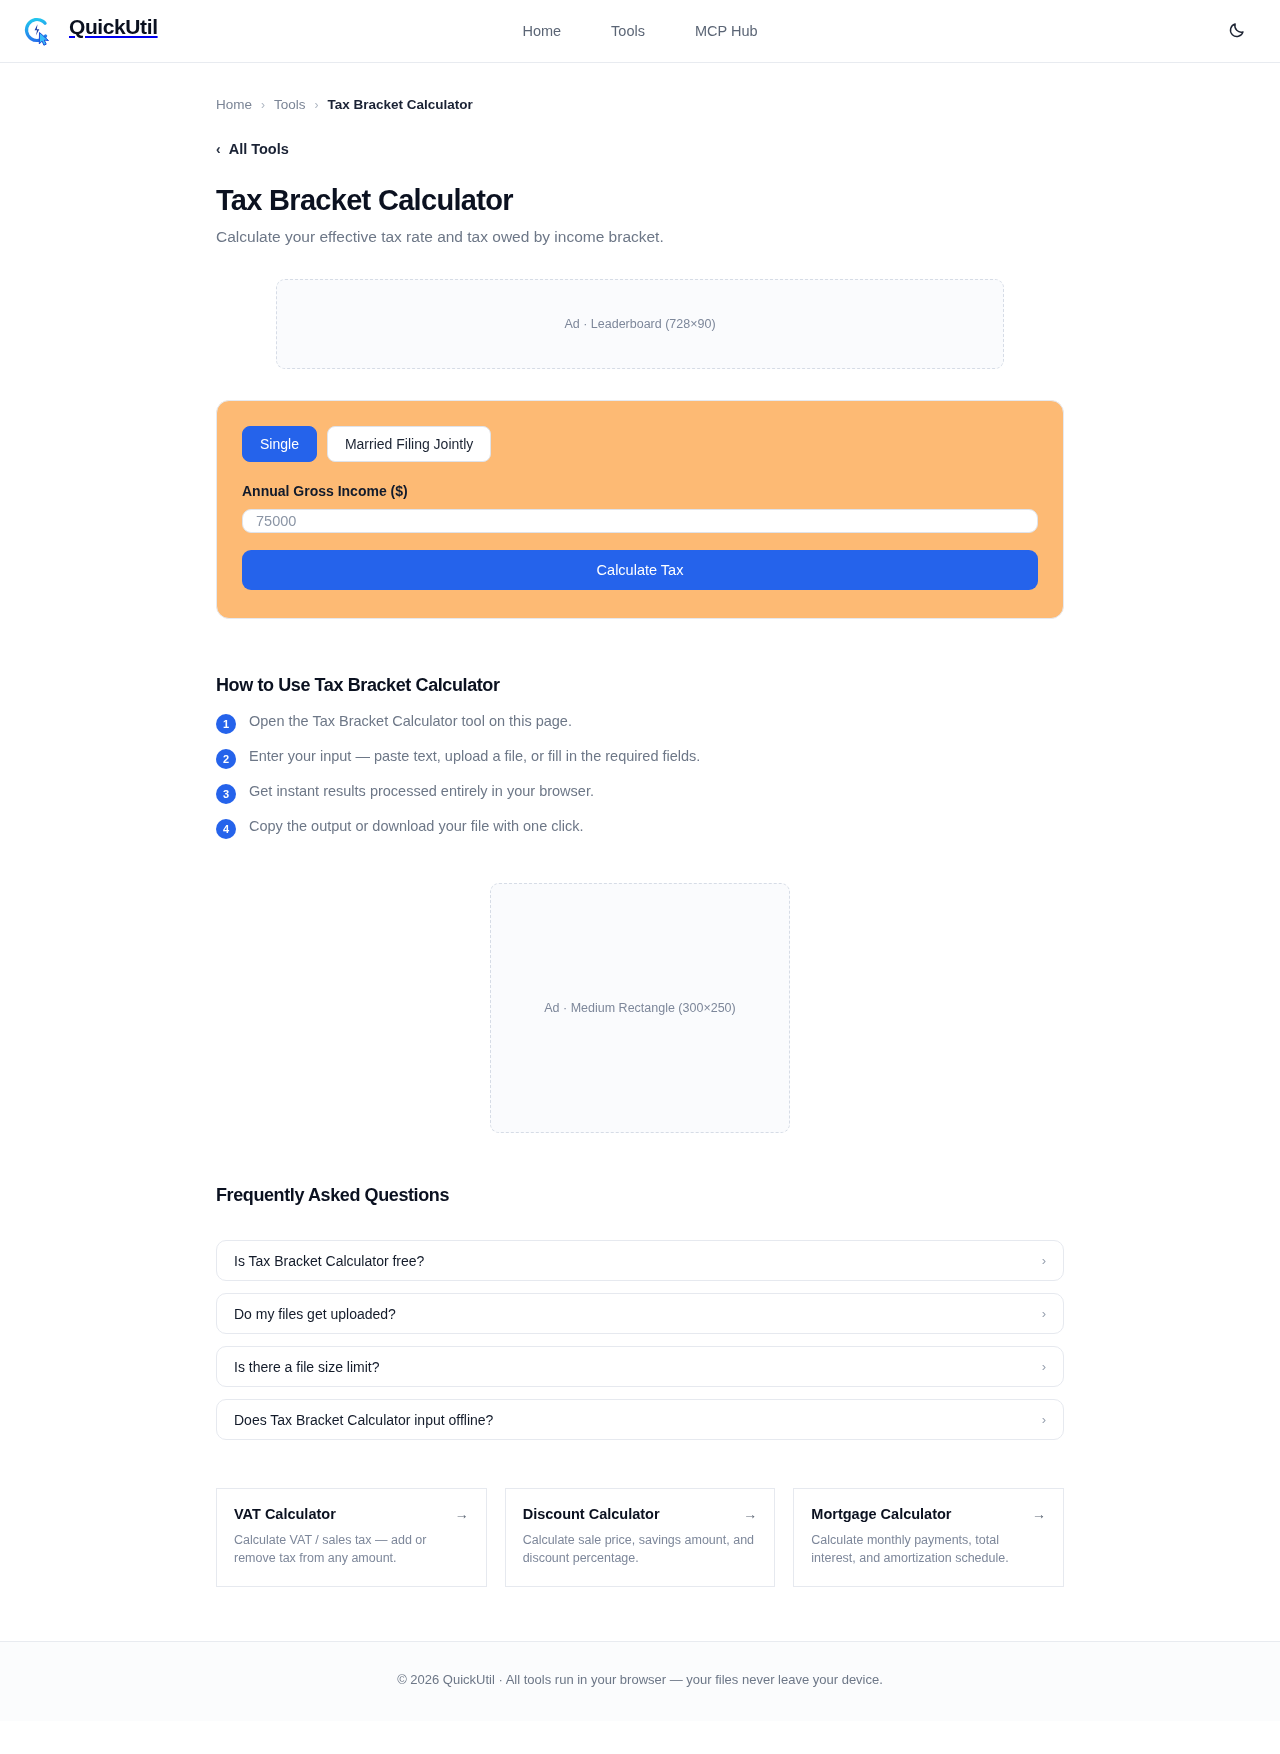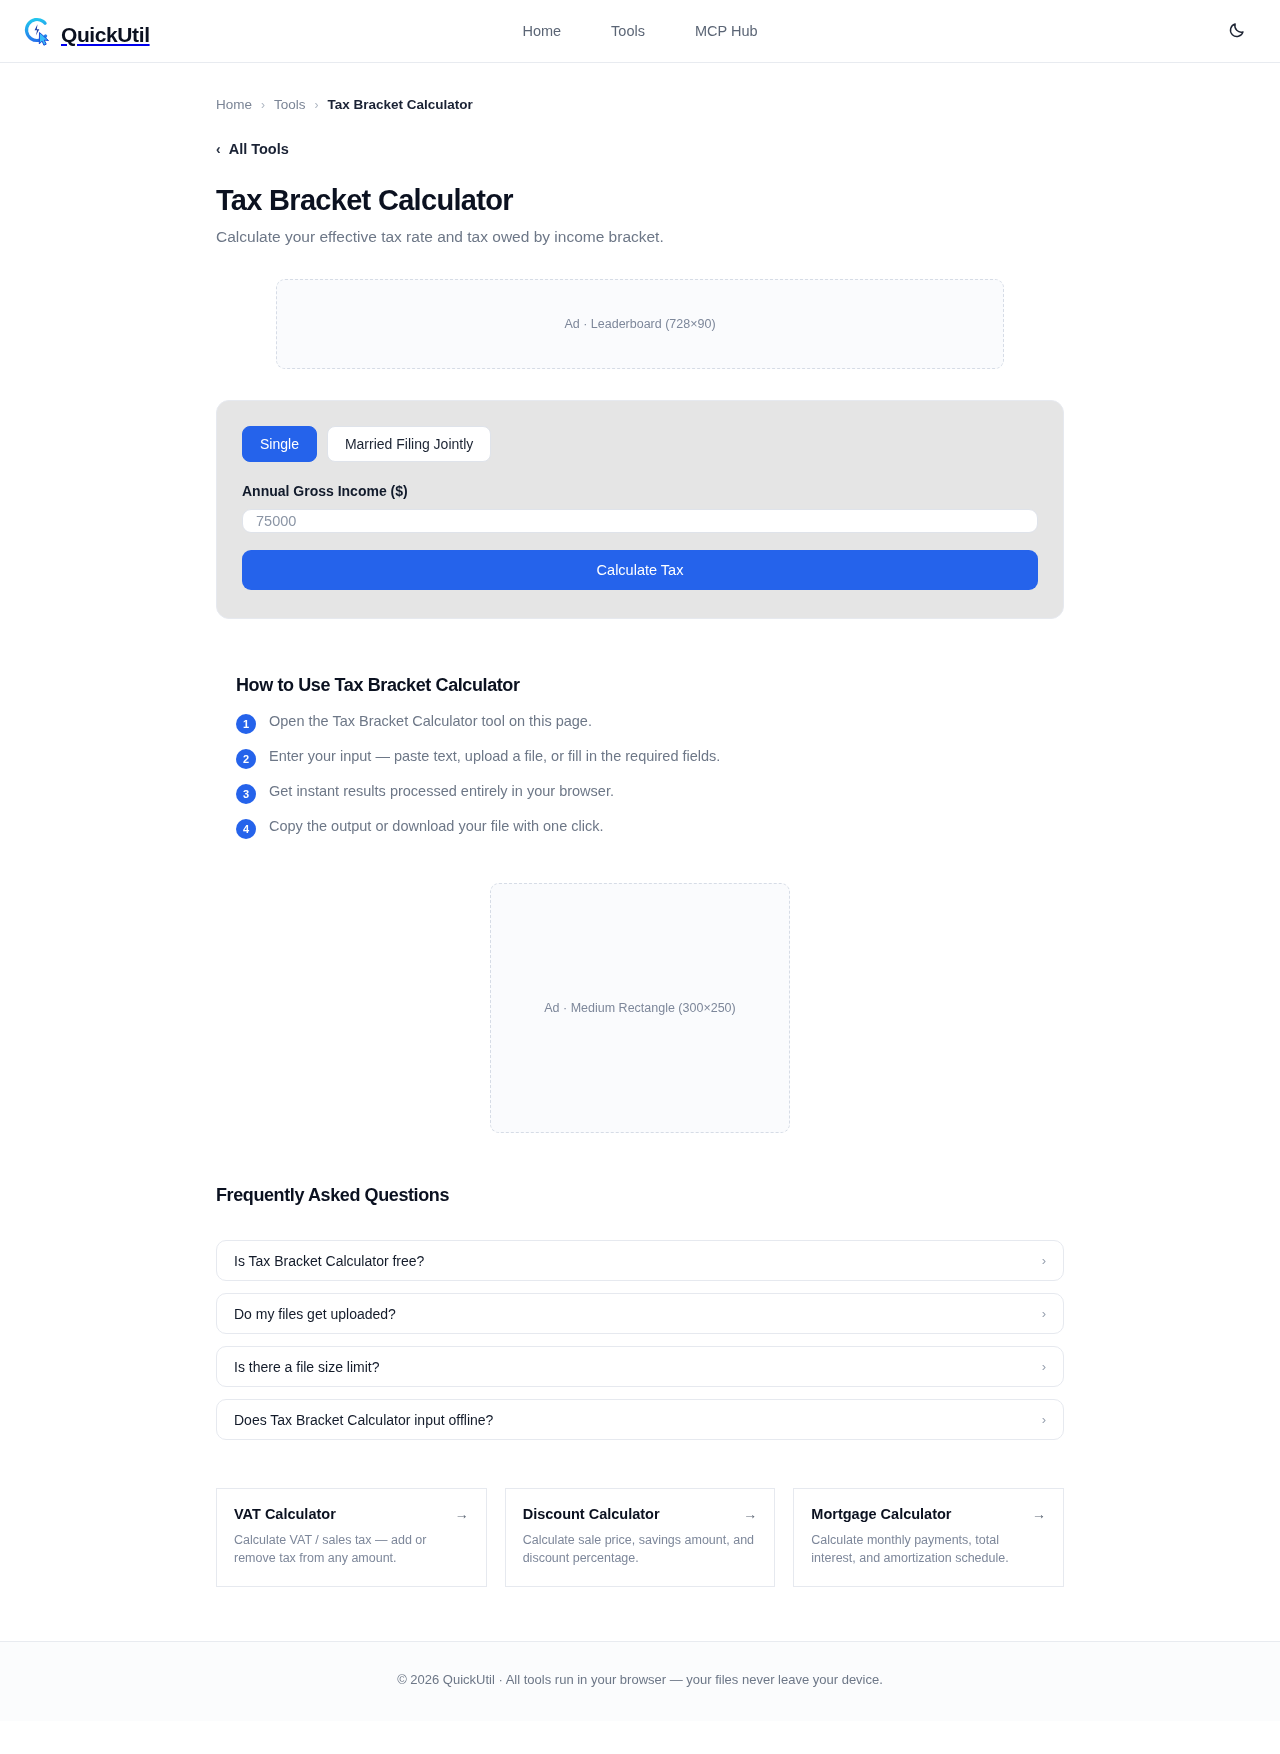--- a/index.html
+++ b/index.html
@@ -14,21 +14,21 @@
   
   .site-header {
     height: 63px;
     border-bottom: 1px solid #e8ebf0;
     display: flex;
     align-items: center;
     padding: 0 26px 0 22px;
     background: #fff;
     position: relative;
   }
-  .brand { display: flex; align-items: flex-end; gap: 7px; }
+  .brand { display: flex; align-items: flex-start; gap: 15px; }
   .brand-logo { width: 32px; height: 32px; display: block; }
   .brand-name {
     font-size: 21px;
     font-weight: 700;
     letter-spacing: -0.4px;
     color: #0b1120;
   }
   .main-nav {
     position: absolute;
     left: 50%;
@@ -117,21 +117,21 @@
     display: flex; align-items: center; justify-content: center;
     font-size: 12.5px;
     color: #7d879a;
   }
 
   
   .tool-card {
     margin-top: 31px;
     border: 1px solid #e6e9ef;
     border-radius: 13px;
-    background: #e5e5e5;
+    background: #fdba74;
     padding: 25px 25px 28px;
   }
   .seg-group { display: flex; gap: 10px; }
   .seg {
     font-size: 14px;
     padding: 9px 17px;
     border-radius: 8px;
     border: 1px solid #dfe3ea;
     background: #fff;
     color: #1b2332;
@@ -185,21 +185,21 @@
     color: #7d879a;
   }
 
   
   .section-title {
     font-size: 18px;
     font-weight: 700;
     letter-spacing: -0.4px;
     color: #0b1120;
   }
-  .howto { margin-top: 56px; margin-left: 20px; }
+  .howto { margin-top: 56px; }
   .steps { margin-top: 17px; list-style: none; }
   .step {
     display: flex;
     align-items: flex-start;
     gap: 13px;
     margin-bottom: 14px;
   }
   .step-num {
     flex: 0 0 auto;
     width: 20px; height: 20px;

